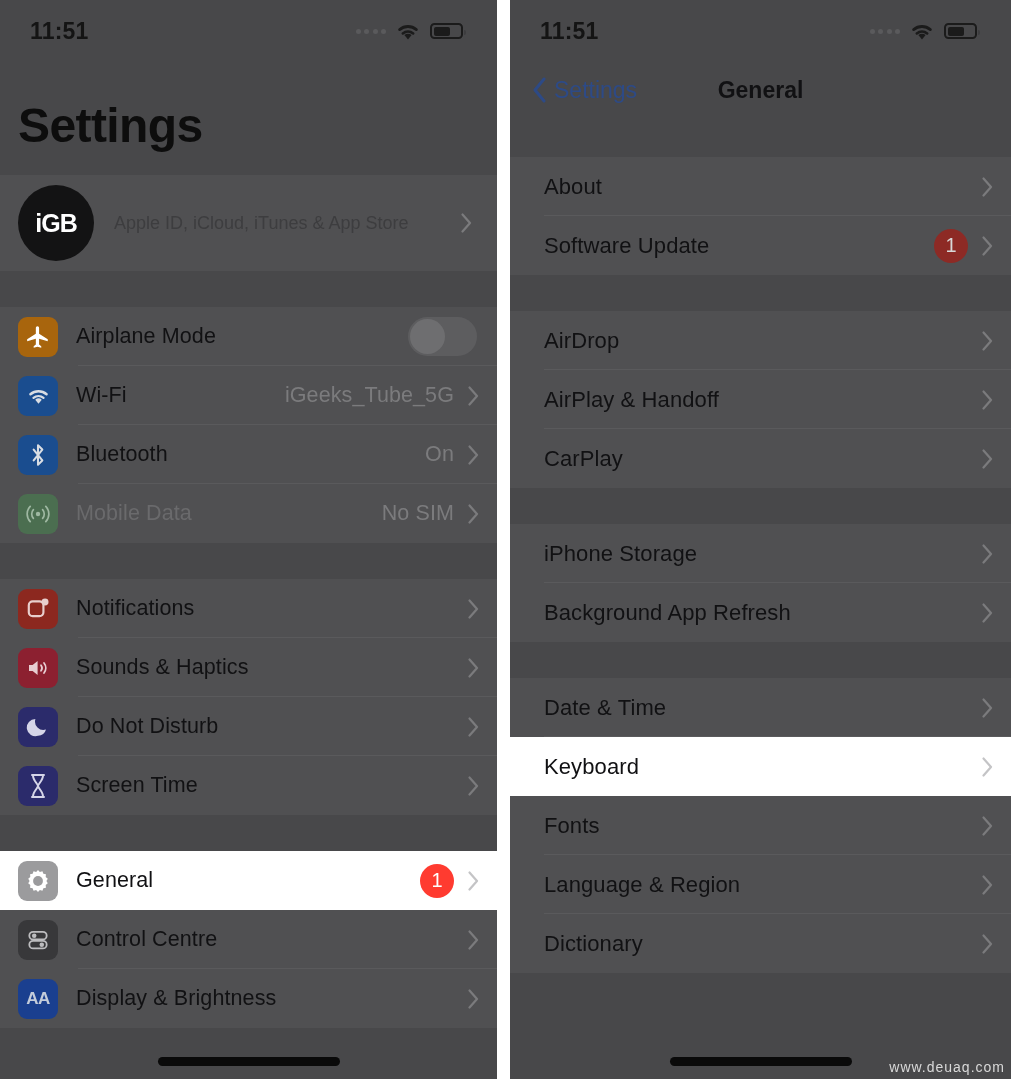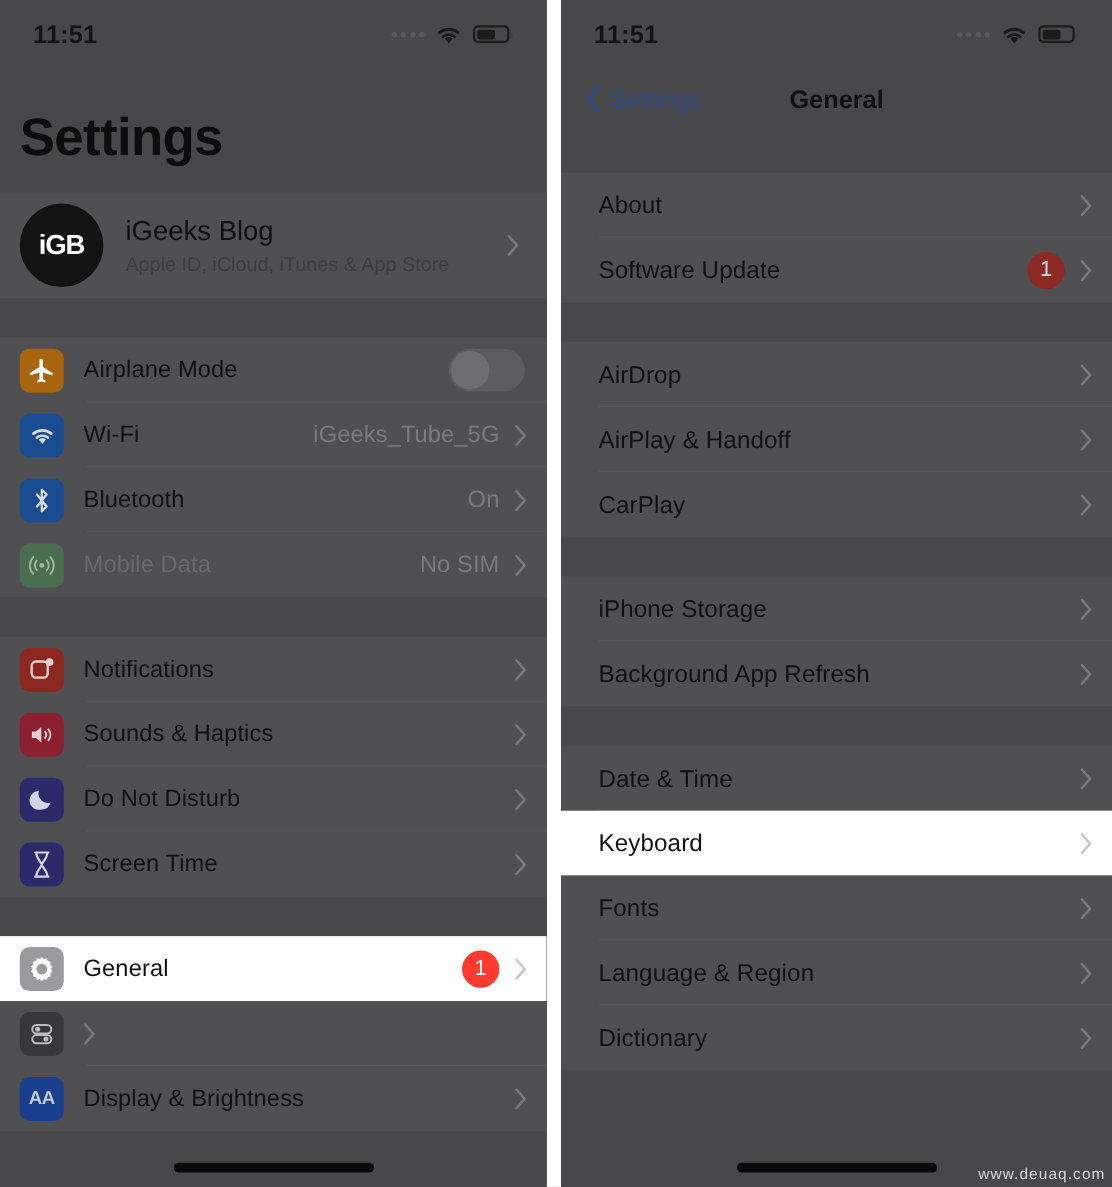--- a/index.html
+++ b/index.html
@@ -230,21 +230,20 @@
     </div>
 
     <div class="big-title">Settings</div>
 
     <div class="group">
       <div class="account-row">
         <div class="avatar">
           <span>iGB</span>
         </div>
         <div class="acct-text">
-          <div class="acct-name">iGeeks Blog</div>
           <div class="acct-sub">Apple ID, iCloud, iTunes &amp; App Store</div>
         </div>
         <div class="chev">
           <svg width="11" height="20" viewBox="0 0 11 20">
               <path d="M1.5 1.5L9 10l-7.5 8.5" stroke="#7b7b7d" stroke-width="2.2" fill="none" stroke-linecap="round" stroke-linejoin="round"></path>
             </svg>
         </div>
       </div>
     </div>
 
@@ -400,20 +399,21 @@
 
       <div class="row sep">
         <div class="ic" style="background:#38383a">
           <svg width="26" height="26" viewBox="0 0 24 24">
             <rect x="4" y="4.5" width="16" height="7" rx="3.5" stroke="#bdbdbf" stroke-width="1.7" fill="none"></rect>
             <circle cx="8.5" cy="8" r="2.1" fill="#bdbdbf"></circle>
             <rect x="4" y="12.8" width="16" height="7" rx="3.5" stroke="#bdbdbf" stroke-width="1.7" fill="none"></rect>
             <circle cx="15.5" cy="16.3" r="2.1" fill="#bdbdbf"></circle>
           </svg>
         </div>
+        <div class="row-label">Control Centre</div>
         <div class="chev">
           <svg width="11" height="20" viewBox="0 0 11 20">
               <path d="M1.5 1.5L9 10l-7.5 8.5" stroke="#7b7b7d" stroke-width="2.2" fill="none" stroke-linecap="round" stroke-linejoin="round"></path>
             </svg>
         </div>
       </div>
 
       <div class="row">
         <div class="ic" style="background:#1a3f8f">
           <span style="color:#c4ccda;font-size:17px;font-weight:bold;letter-spacing:-0.5px;font-family:'Liberation Sans',sans-serif;">AA</span>

